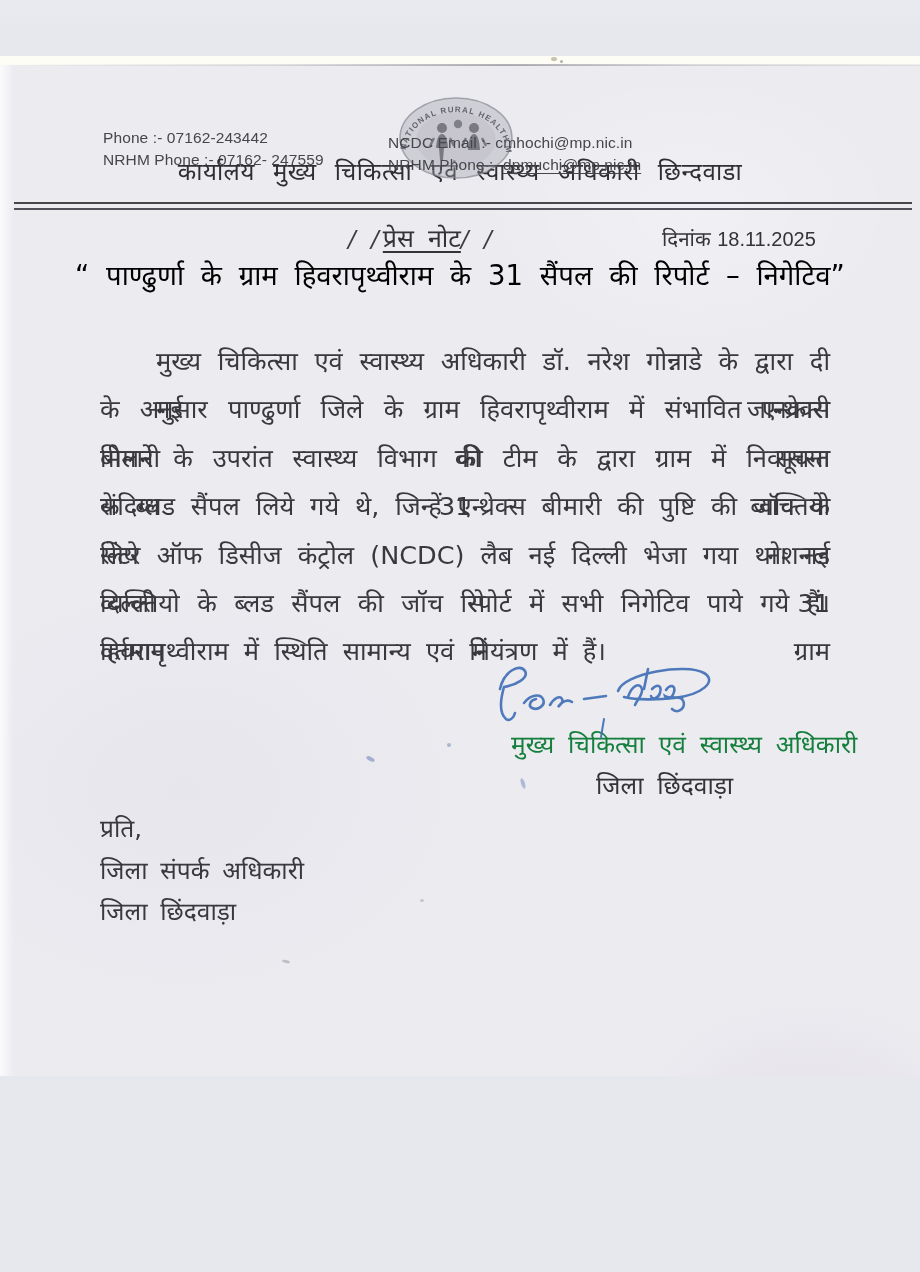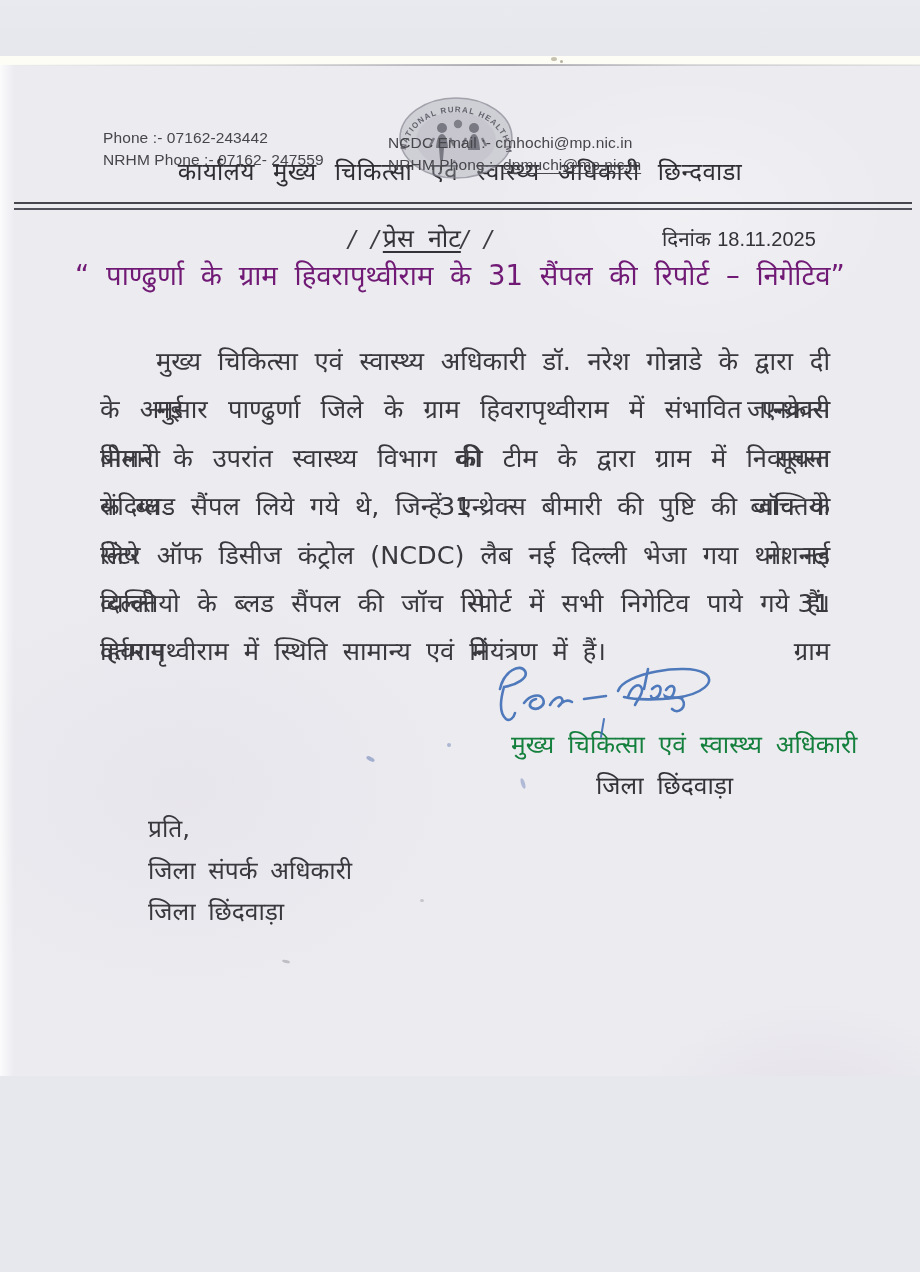--- a/index.html
+++ b/index.html
@@ -44,33 +44,33 @@
     border-top:2.5px solid #46464e;border-bottom:2px solid #50505a;}
 
   .pressnote{left:348px;top:220px;font-size:25px;color:#333338;white-space:nowrap;}
   .slash{font-style:italic;letter-spacing:4px;font-size:23px;color:#3c3c42;}
   .pn-label{text-decoration:underline;text-underline-offset:4px;word-spacing:6px;text-align:right;}
   .dateline{left:662px;top:224px;font-size:20.5px;color:#333338;white-space:nowrap;}
   .dateline .num{font-family:"Liberation Sans",sans-serif;font-size:20px;}
 
   .headline{
     left:0;top:256px;width:920px;text-align:center;
-    font-size:27.5px;color:#701a75;word-spacing:8px;white-space:nowrap;
+    font-size:27.5px;color:#000000;word-spacing:8px;white-space:nowrap;
   }
 
   .body-par{left:100px;top:337px;width:730px;font-size:25.5px;color:#38383d;}
   .body-line{height:48.4px;line-height:48.4px;word-spacing:7px;text-align:justify;text-align-last:justify;white-space:normal;}
   .body-line.first{padding-left:56px;}
   .body-line.last{text-align:left;text-align-last:left;}
 
   .sig-hand{left:490px;top:655px;z-index:3;}
   .sig-line1{left:511px;top:727px;font-size:24.5px;color:#15803d;word-spacing:6px;white-space:nowrap;}
   .sig-line2{left:596px;top:768px;font-size:24.5px;color:#333338;word-spacing:6px;white-space:nowrap;}
 
-  .recipients{left:100px;top:808px;font-size:24.5px;line-height:41.5px;color:#38383d;word-spacing:5px;margin-left:48px;}
+  .recipients{left:100px;top:808px;font-size:24.5px;line-height:41.5px;color:#38383d;word-spacing:5px;}
 
   .artifact{position:absolute;border-radius:50%;}
   .a1{left:366px;top:757px;width:9px;height:4px;background:rgba(78,104,168,.45);transform:rotate(28deg);}
   .a2{left:447px;top:743px;width:4px;height:4px;background:rgba(78,104,168,.4);}
   .a3{left:521px;top:778px;width:4px;height:11px;background:rgba(78,104,168,.38);transform:rotate(-18deg);}
   .a4{left:282px;top:960px;width:8px;height:3px;background:rgba(110,108,120,.35);transform:rotate(14deg);}
   .a5{left:420px;top:899px;width:4px;height:3px;background:rgba(110,108,120,.3);}
   .a6{left:551px;top:57px;width:6px;height:4px;background:rgba(130,122,92,.45);}
   .a7{left:560px;top:60px;width:3px;height:3px;background:rgba(110,104,80,.5);}
   .stain{left:780px;top:1090px;width:180px;height:150px;border-radius:50%;

